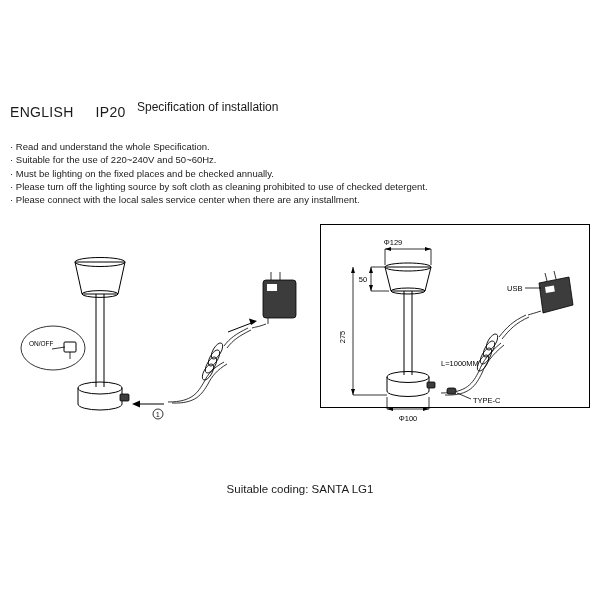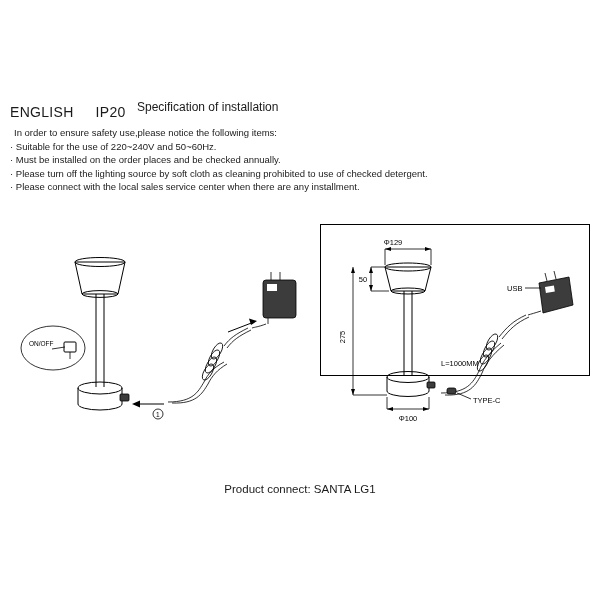--- a/index.html
+++ b/index.html
@@ -59,21 +59,21 @@
     left: 8px;
     top: 222px;
     width: 300px;
     height: 225px;
   }
   .right-box {
     position: absolute;
     left: 320px;
     top: 224px;
     width: 270px;
-    height: 152px;
+    height: 184px;
     border: 1px solid #000;
     box-sizing: border-box;
   }
 
   
   .product-coding {
     position: absolute;
     left: 0;
     top: 483px;
     width: 600px;
@@ -92,24 +92,24 @@
 </head>
 <body>
 
 <div class="page">
 
   <div class="header">
     <span class="lang">ENGLISH</span><span>IP20</span>
   </div>
 
   <div class="spec-title">Specification of installation</div>
-  <div class="spec-intro">In order to ensure safety use,please notice the following items:</div>
   <div class="spec-list">
+    <div>· Read and understand the whole Specification.</div>
     <div>· Suitable for the use of 220~240V and 50~60Hz.</div>
-    <div>· Must be installed on the order places and be checked annually.</div>
+    <div>· Must be lighting on the fixed places and be checked annually.</div>
     <div>· Please turn off the lighting source by soft cloth as cleaning prohibited to use of checked detergent.</div>
     <div>· Please connect with the local sales service center when there are any installment.</div>
   </div>
 
   <div class="left-art">
     <svg width="300" height="225" viewBox="0 0 300 225">
 
       <g>
         <path class="ln" d="M67 40 L117 40 L110 72 L74 72 Z"></path>
         <ellipse class="ln" cx="92" cy="40" rx="25" ry="4.5"></ellipse>
@@ -254,15 +254,15 @@
       </g>
 
       <g>
         <rect class="fill-dark" x="126" y="163" width="9" height="6" rx="2"></rect>
         <line class="ln-thin" x1="136" y1="168" x2="150" y2="174"></line>
         <text class="txt" x="152" y="178">TYPE-C</text>
       </g>
     </svg>
   </div>
 
-  <div class="product-coding">Product connect: SANTA LG1</div>
+  <div class="product-coding">Suitable coding: SANTA LG1</div>
 
 </div>
 
 </body></html>

